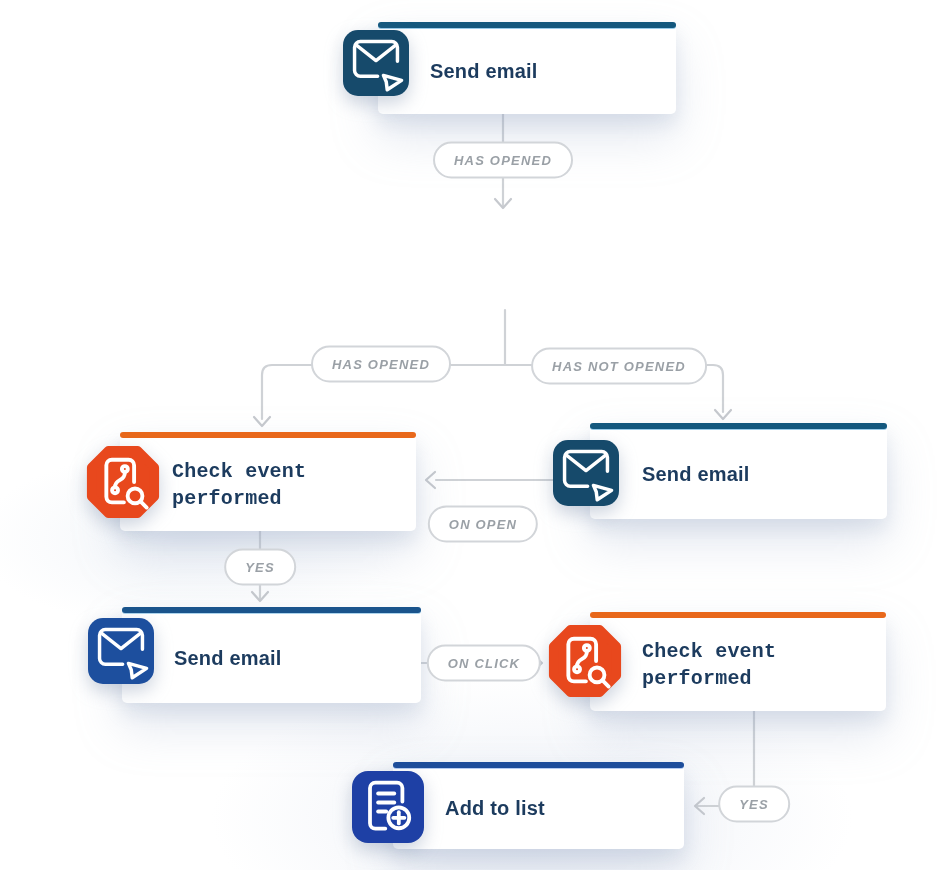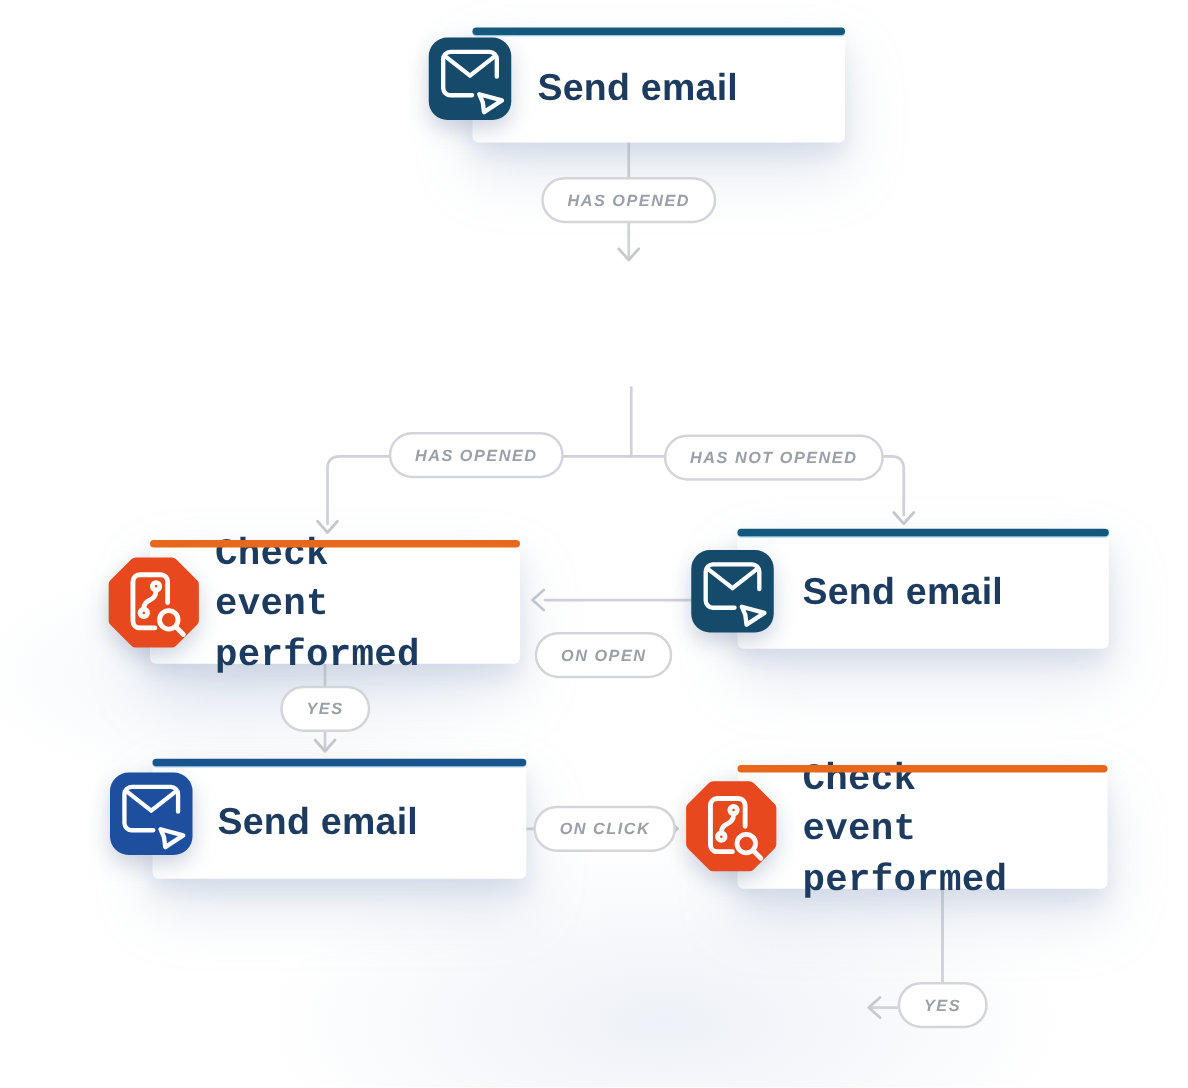--- a/index.html
+++ b/index.html
@@ -26,21 +26,21 @@
     display:flex; align-items:center; box-sizing:border-box;
     padding:6px 8px 0 52px; cursor:pointer;
   }
   .bar{position:absolute; top:0; left:0; right:0; height:6px; border-radius:4px;}
   .bar.teal{background:var(--teal-bar); box-shadow:0 1px 0 rgba(70,160,215,.55);}
   .bar.blue{background:var(--blue-bar); box-shadow:0 1px 0 rgba(70,160,215,.45);}
   .bar.royal{background:var(--royal-bar); box-shadow:0 1px 0 rgba(90,140,225,.45);}
   .bar.orange{background:var(--orange-bar);}
 
   .title{
-    font-size:30px; font-weight:700; color:var(--title-text); line-height:1.35; letter-spacing:.2px;
+    font-size:20px; font-weight:700; color:var(--title-text); line-height:1.35; letter-spacing:.2px;
   }
   .title.nowrap{white-space:nowrap;}
   .title.wrap{max-width:165px;font-family:Liberation Mono, monospace;}
 
   .icon{position:absolute; filter:drop-shadow(0 7px 9px rgba(110,130,160,.35));}
   .icon.square{width:66px; height:66px; border-radius:15px;}
   .icon.square.navy{background:var(--navy-icon);}
   .icon.square.royal{background:var(--royal-icon);}
   .icon.square.indigo{background:var(--indigo-icon); width:72px; height:72px; border-radius:16px;}
   .icon.octa{width:74px; height:74px;}
@@ -141,20 +141,35 @@
         <circle class="glyph" cx="15.7" cy="24.5" r="1.6"></circle>
         <path class="glyph" d="M15.7 22.7 C15.7 18 21 20 21 14.8"></path>
         <circle class="glyph" cx="21" cy="13" r="1.6"></circle>
         <circle class="glyph" cx="26.5" cy="27.5" r="4"></circle>
         <path class="glyph" d="M29.6 30.6 L32.8 33.8"></path>
       </svg>
     </div>
     <div class="title wrap">Check event performed</div>
   </div>
 
+  <div class="node" style="left:393px; top:762px; width:291px; height:87px;">
+    <div class="bar royal"></div>
+    <div class="icon square indigo" style="left:-41px; top:9px;">
+      <svg viewBox="0 0 40 40">
+        <path class="glyph" d="M28 17 V9.5 C28 7.8 26.7 6.5 25 6.5 H13 C11.3 6.5 10 7.8 10 9.5 V29 C10 30.7 11.3 32 13 32 H18.5"></path>
+        <path class="glyph" d="M14.5 12.5 H23.5"></path>
+        <path class="glyph" d="M14.5 17.5 H23.5"></path>
+        <path class="glyph" d="M14.5 22.5 H19"></path>
+        <circle class="plusc" cx="26" cy="26" r="5.8"></circle>
+        <path class="glyph" d="M26 22.9 V29.1"></path>
+        <path class="glyph" d="M22.9 26 H29.1"></path>
+      </svg>
+    </div>
+    <div class="title nowrap">Add to list</div>
+  </div>
 
   <div class="pill" style="left:503px; top:160px;">HAS OPENED</div>
   <div class="pill" style="left:381px; top:364px;">HAS OPENED</div>
   <div class="pill" style="left:619px; top:366px;">HAS NOT OPENED</div>
   <div class="pill" style="left:483px; top:480px;margin-top:44px;">ON OPEN</div>
   <div class="pill" style="left:260px; top:567px;">YES</div>
   <div class="pill" style="left:484px; top:663px;">ON CLICK</div>
   <div class="pill" style="left:754px; top:804px;">YES</div>
 
 </div>

